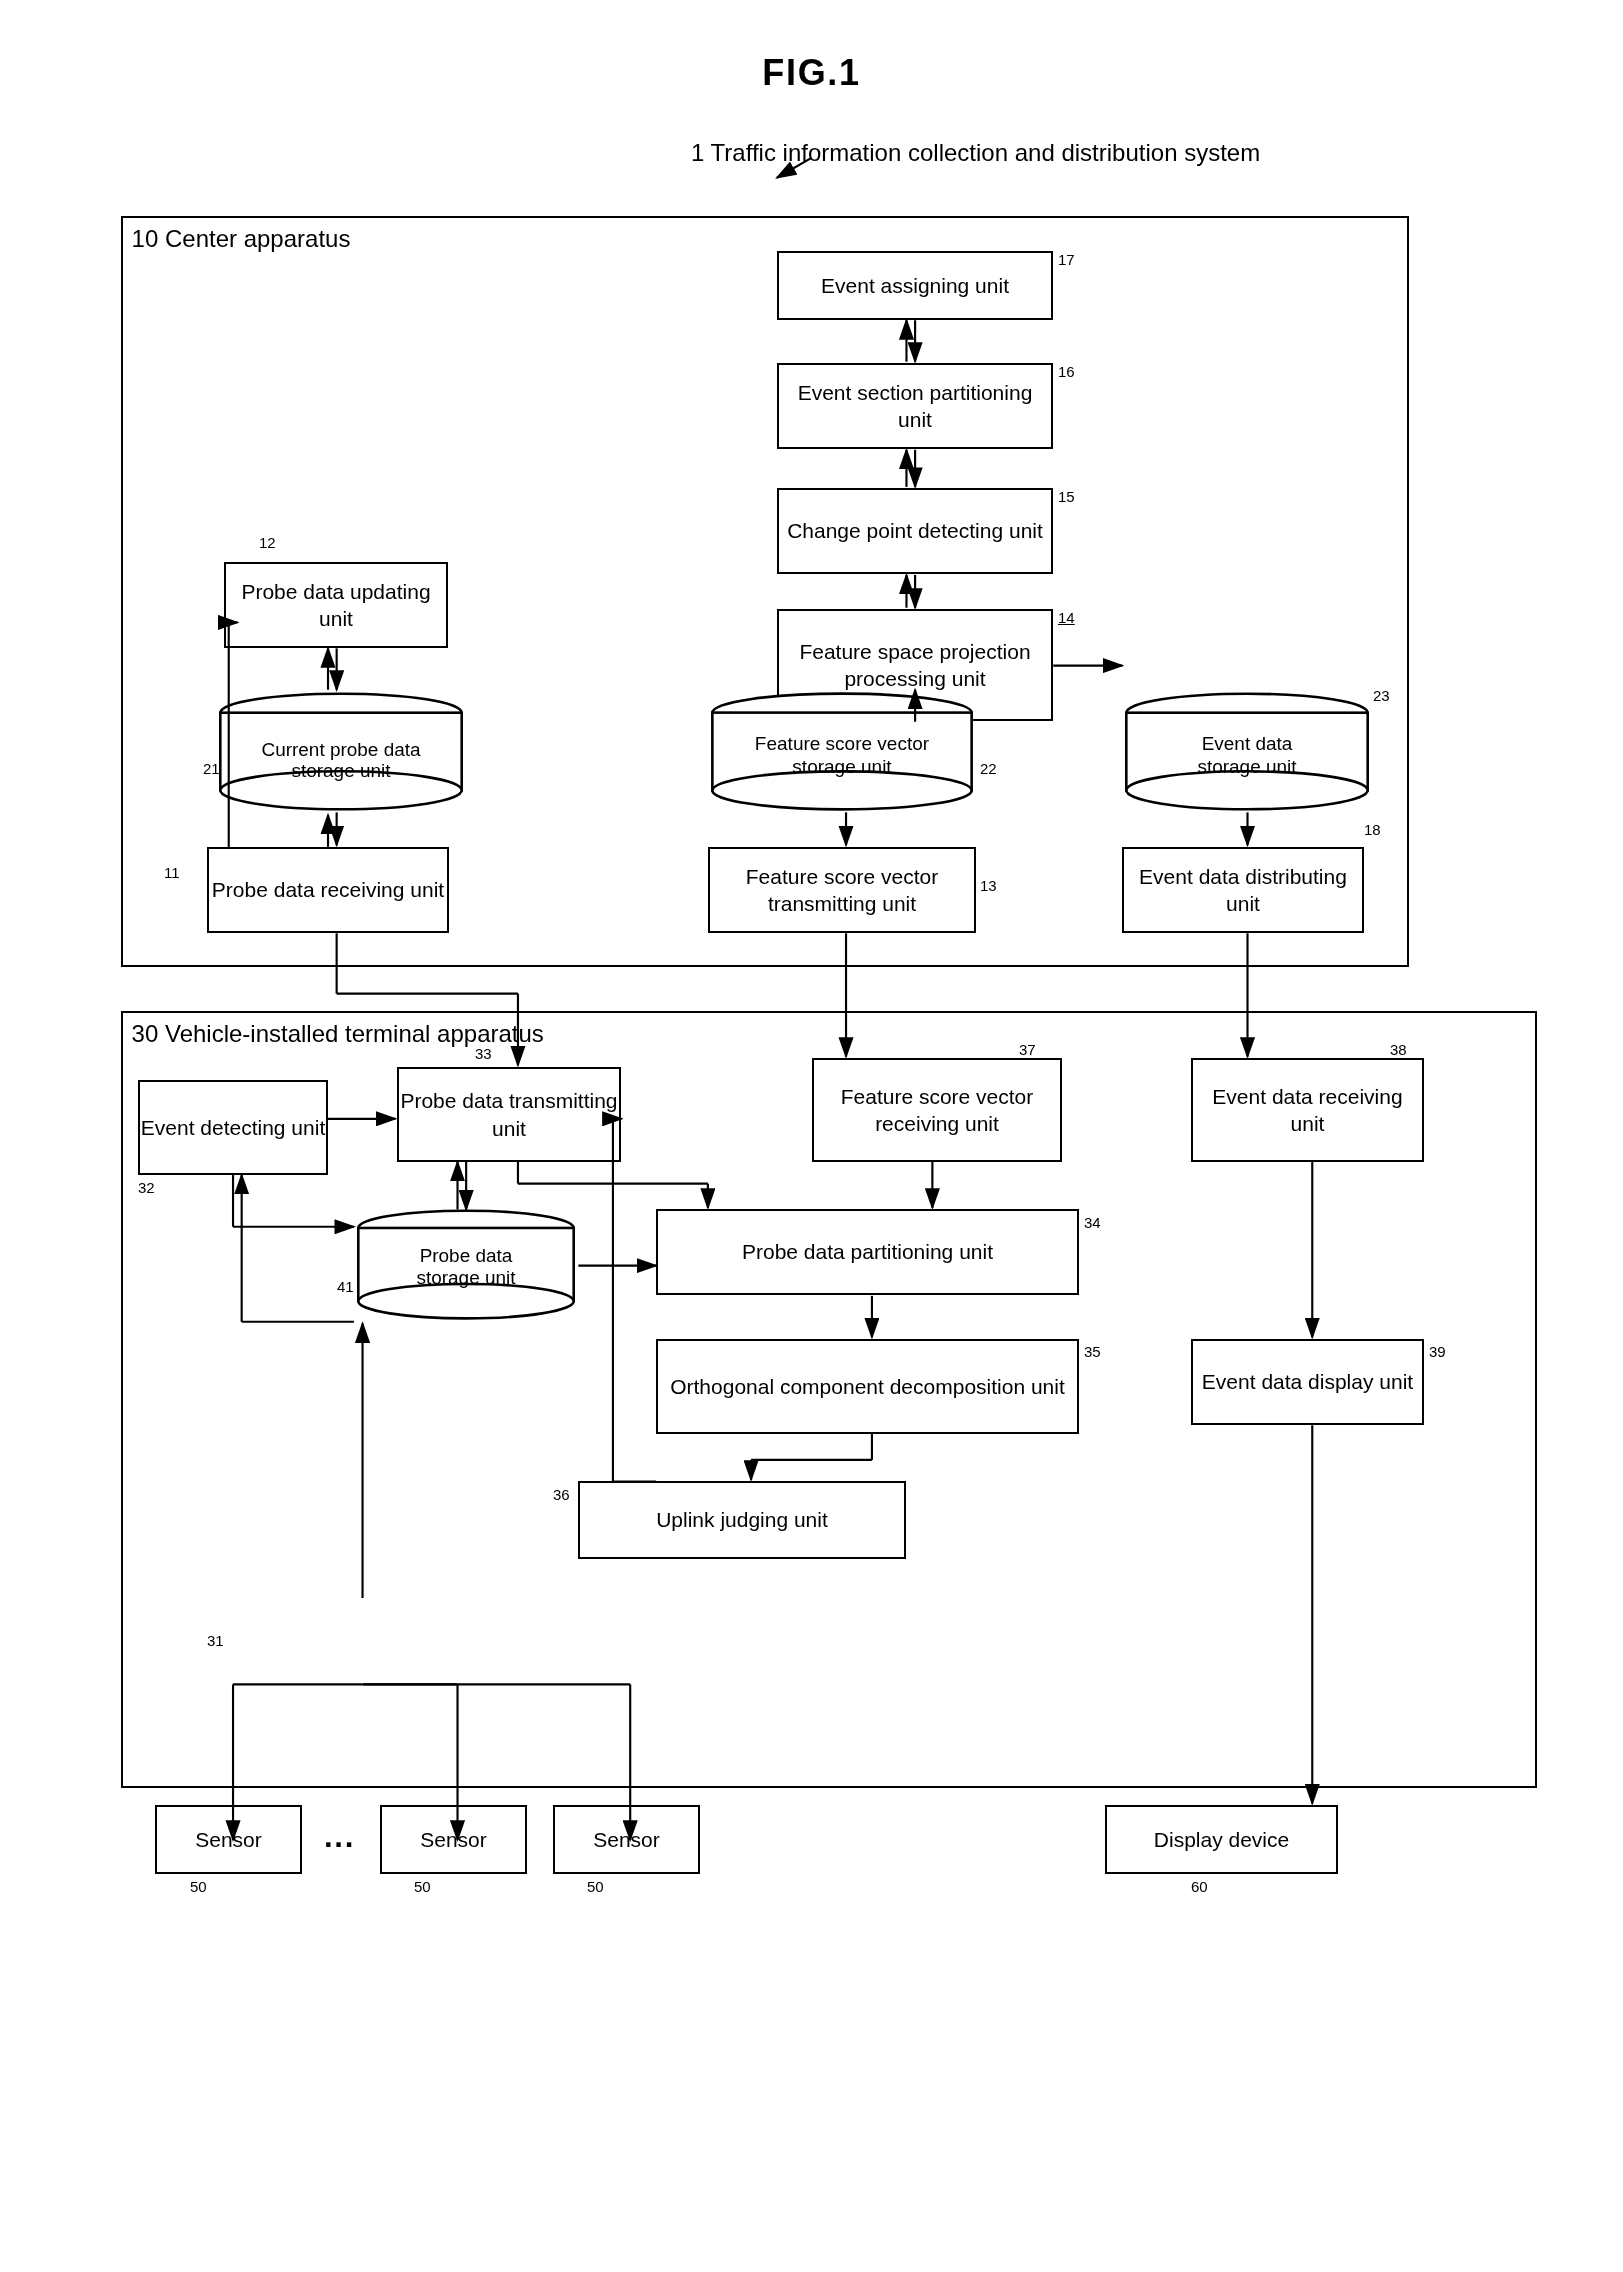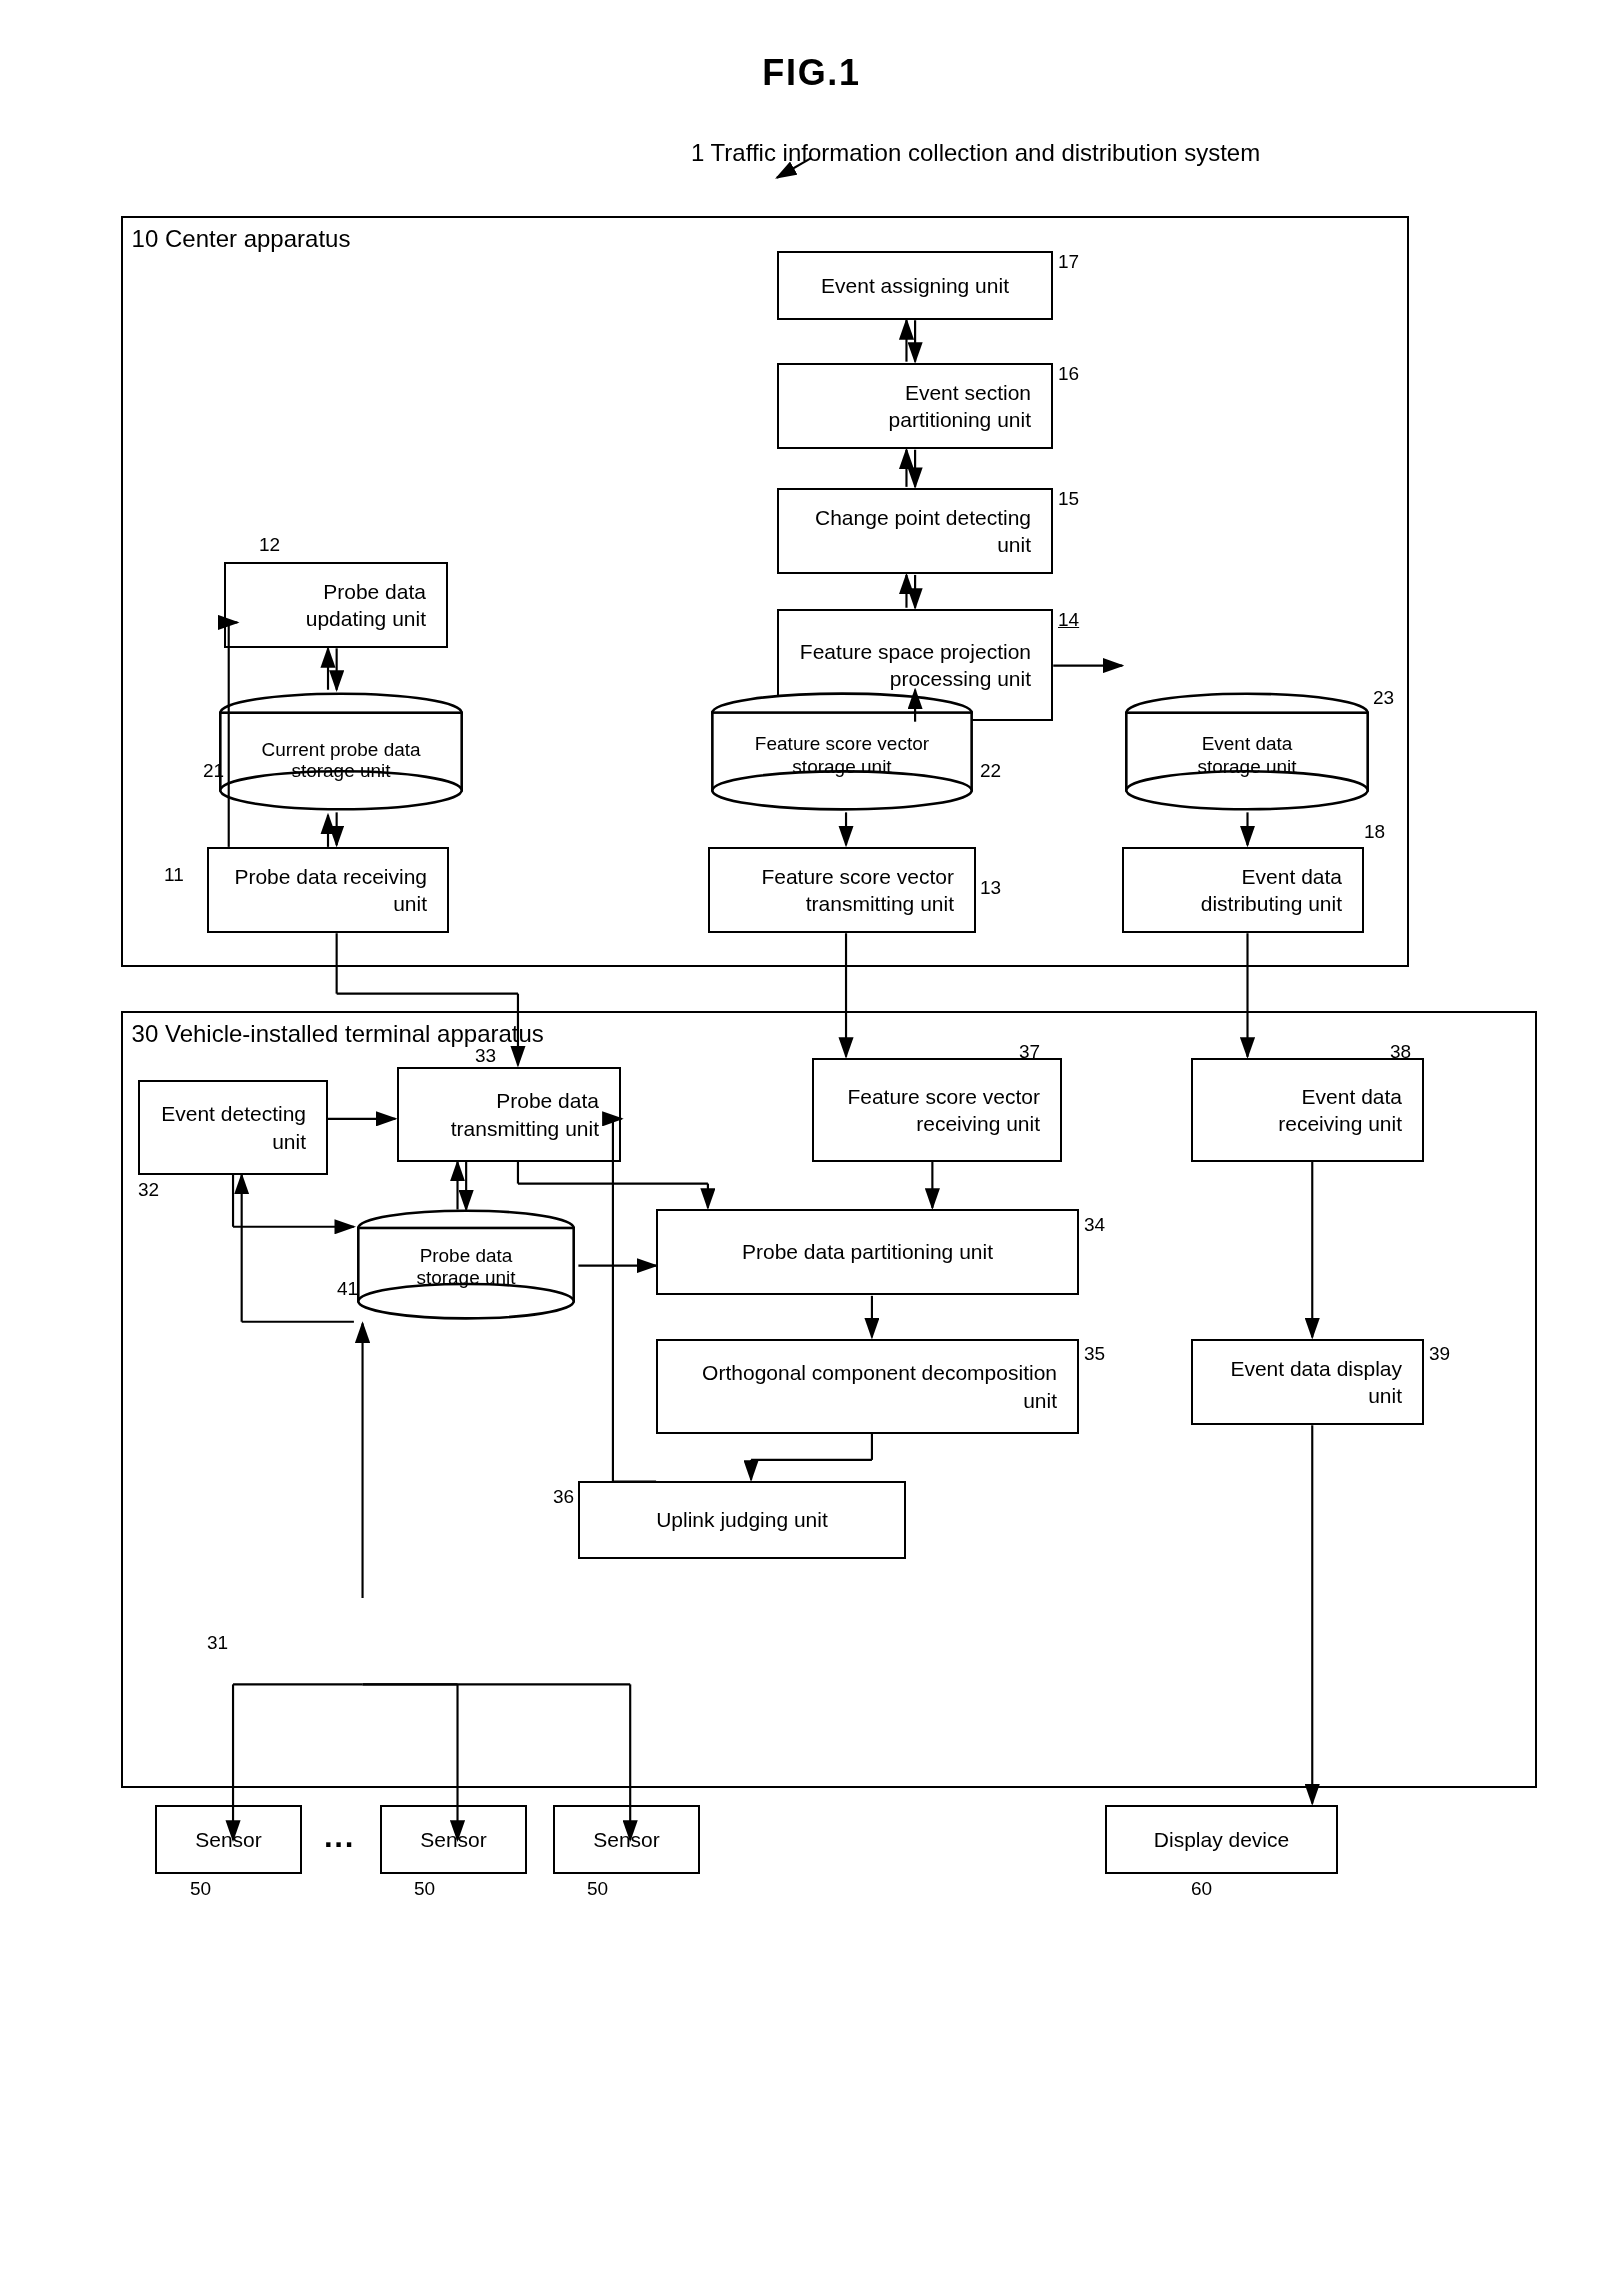--- a/index.html
+++ b/index.html
@@ -29,24 +29,24 @@
     }
 
     
     .box {
       position: absolute;
       border: 2.6px solid #000;
       background: #fff;
       display: flex;
       align-items: center;
       justify-content: center;
-      text-align: right;
+      text-align: center;
       font-size: 21px;
       line-height: 1.3;
-      padding: 20px;
+      padding: 0;
     }
 
     .box-cylinder {
       position: absolute;
       display: flex;
       flex-direction: column;
       align-items: center;
       justify-content: center;
       text-align: center;
       font-size: 21px;
@@ -71,21 +71,21 @@
     .svg-overlay {
       position: absolute;
       top: 0; left: 0;
       width: 100%;
       height: 100%;
       pointer-events: none;
     }
 
     .number-label {
       position: absolute;
-      font-size: 19px;
+      font-size: 15px;
     }
   </style>
 </head>
 <body>
 
 <div class="page-title">FIG.1</div>
 
 <div class="diagram-container">
 
   <div style="position:absolute; top:8.6px; left:622px; font-size:24px;">1 Traffic information collection and distribution system</div>

